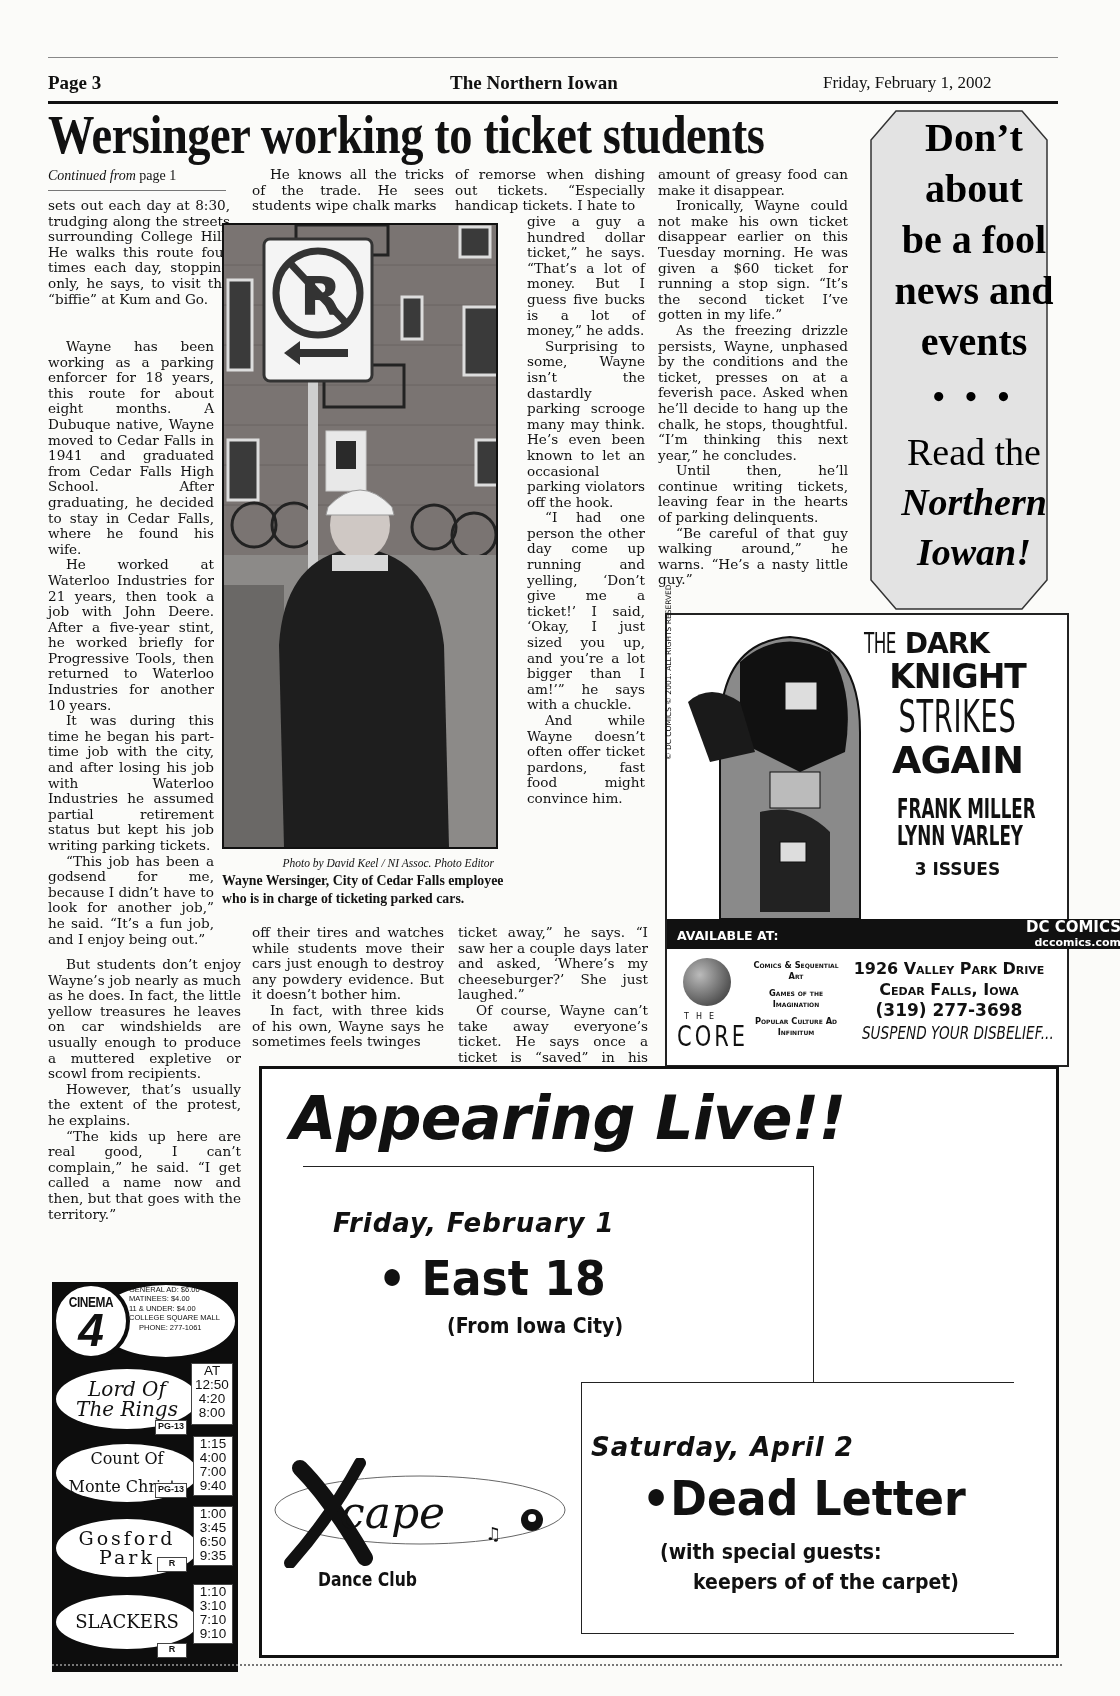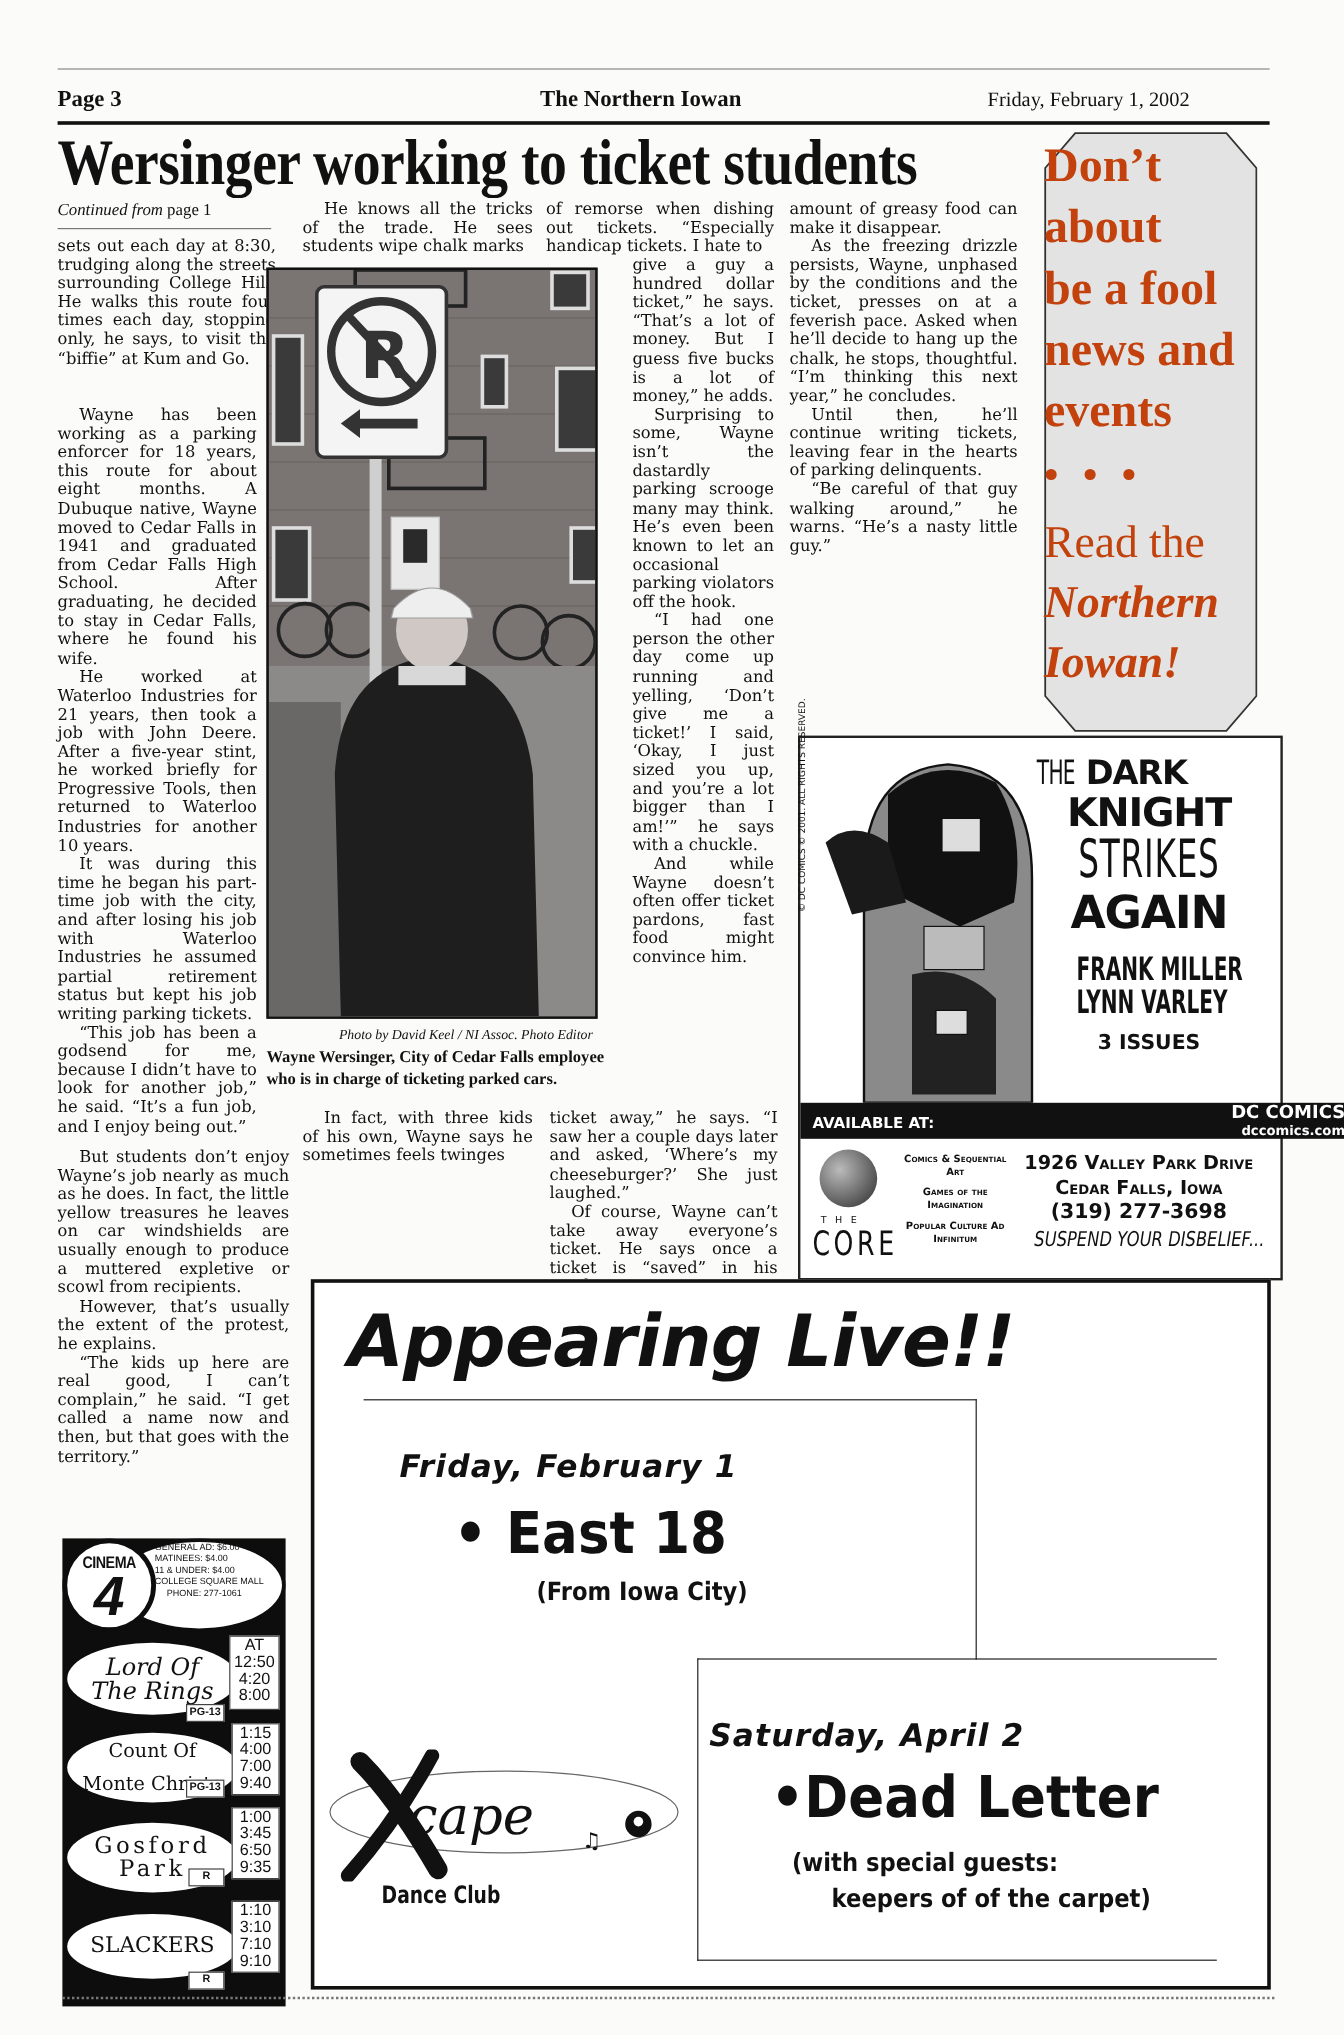--- a/index.html
+++ b/index.html
@@ -20,21 +20,21 @@
   .contrule { left: 48px; top: 190px; width: 178px; height: 1px; background: #777; }
 
   
   .photo { left: 222px; top: 223px; width: 272px; height: 622px; border: 2px solid #111; background: #6b6b6b; overflow: hidden; }
   .photo svg { width: 100%; height: 100%; display: block; }
   .credit { left: 222px; top: 857px; width: 272px; text-align: right; font-family: "Liberation Serif", serif; font-style: italic; font-size: 11.5px; }
   .caption { left: 222px; top: 872px; width: 300px; font-family: "Liberation Serif", serif; font-weight: bold; font-size: 13.8px; line-height: 18px; }
 
   
   .promo { left: 870px; top: 110px; width: 178px; height: 500px; }
-  .promo-text { left: 870px; top: 110px; width: 208px; text-align: left; font-family: "Liberation Serif", serif; font-weight: bold; color: #c2410c; }
+  .promo-text { left: 870px; top: 110px; width: 208px; text-align: center; font-family: "Liberation Serif", serif; font-weight: bold; color: #000000; }
   .promo-text .big { font-size: 40px; line-height: 51px; }
   .promo-text .dots { font-size: 34px; line-height: 60px; letter-spacing: 6px; }
   .promo-text .read { font-size: 38px; font-weight: normal; line-height: 50px; }
   .promo-text .ital { font-size: 38px; font-style: italic; line-height: 50px; }
 
   
   .dcad { left: 665px; top: 613px; width: 400px; height: 450px; border: 2px solid #222; background: #fff; }
   .dc-art { left: 680px; top: 622px; width: 190px; height: 297px; }
   .dc-title { left: 860px; top: 630px; width: 195px; font-family: "DejaVu Sans", sans-serif; font-weight: bold; text-align: center; }
   .dc-line { display: block; line-height: 1; }
@@ -102,39 +102,41 @@
 <div class="abs col" style="left:48px; top:957px; width:193px;">
   <p>But students don’t enjoy Wayne’s job nearly as much as he does. In fact, the little yellow treasures he leaves on car windshields are usually enough to produce a muttered expletive or scowl from recipients.</p>
   <p>However, that’s usually the extent of the protest, he explains.</p>
   <p>“The kids up here are real good, I can’t complain,” he said. “I get called a name now and then, but that goes with the territory.”</p>
 </div>
 
 <div class="abs col" style="left:252px; top:167px; width:192px;">
   <p>He knows all the tricks of the trade. He sees students wipe chalk marks</p>
 </div>
 <div class="abs col" style="left:252px; top:925px; width:192px;">
+  <p class="noindent">off their tires and watches while students move their cars just enough to destroy any powdery evidence. But it doesn’t bother him.</p>
   <p>In fact, with three kids of his own, Wayne says he sometimes feels twinges</p>
 </div>
 
 <div class="abs col" style="left:455px; top:167px; width:190px;">
   <p class="noindent">of remorse when dishing out tickets. “Especially handicap tickets. I hate to</p>
 </div>
 <div class="abs col" style="left:527px; top:214px; width:118px;">
   <p class="noindent">give a guy a hundred dollar ticket,” he says. “That’s a lot of money. But I guess five bucks is a lot of money,” he adds.</p>
   <p>Surprising to some, Wayne isn’t the dastardly parking scrooge many may think. He’s even been known to let an occasional parking violators off the hook.</p>
   <p>“I had one person the other day come up running and yelling, ‘Don’t give me a ticket!’ I said, ‘Okay, I just sized you up, and you’re a lot bigger than I am!’” he says with a chuckle.</p>
   <p>And while Wayne doesn’t often offer ticket pardons, fast food might convince him.</p>
 </div>
 <div class="abs col" style="left:458px; top:925px; width:190px;">
   <p class="noindent">ticket away,” he says. “I saw her a couple days later and asked, ‘Where’s my cheeseburger?’ She just laughed.”</p>
   <p>Of course, Wayne can’t take away everyone’s ticket. He says once a ticket is “saved” in his machine, no</p>
 </div>
 
 <div class="abs col" style="left:658px; top:167px; width:190px;">
   <p class="noindent">amount of greasy food can make it disappear.</p>
+  <p>Ironically, Wayne could not make his own ticket disappear earlier on this Tuesday morning. He was given a $60 ticket for running a stop sign. “It’s the second ticket I’ve gotten in my life.”</p>
   <p>As the freezing drizzle persists, Wayne, unphased by the conditions and the ticket, presses on at a feverish pace. Asked when he’ll decide to hang up the chalk, he stops, thoughtful. “I’m thinking this next year,” he concludes.</p>
   <p>Until then, he’ll continue writing tickets, leaving fear in the hearts of parking delinquents.</p>
   <p>“Be careful of that guy walking around,” he warns. “He’s a nasty little guy.”</p>
 </div>
 
 <div class="abs photo">
   <svg viewBox="0 0 272 622" preserveAspectRatio="none">
     <rect x="0" y="0" width="272" height="622" fill="#7a7472"></rect>
 
     <g stroke="#5e5957" stroke-width="1" opacity="0.6">

